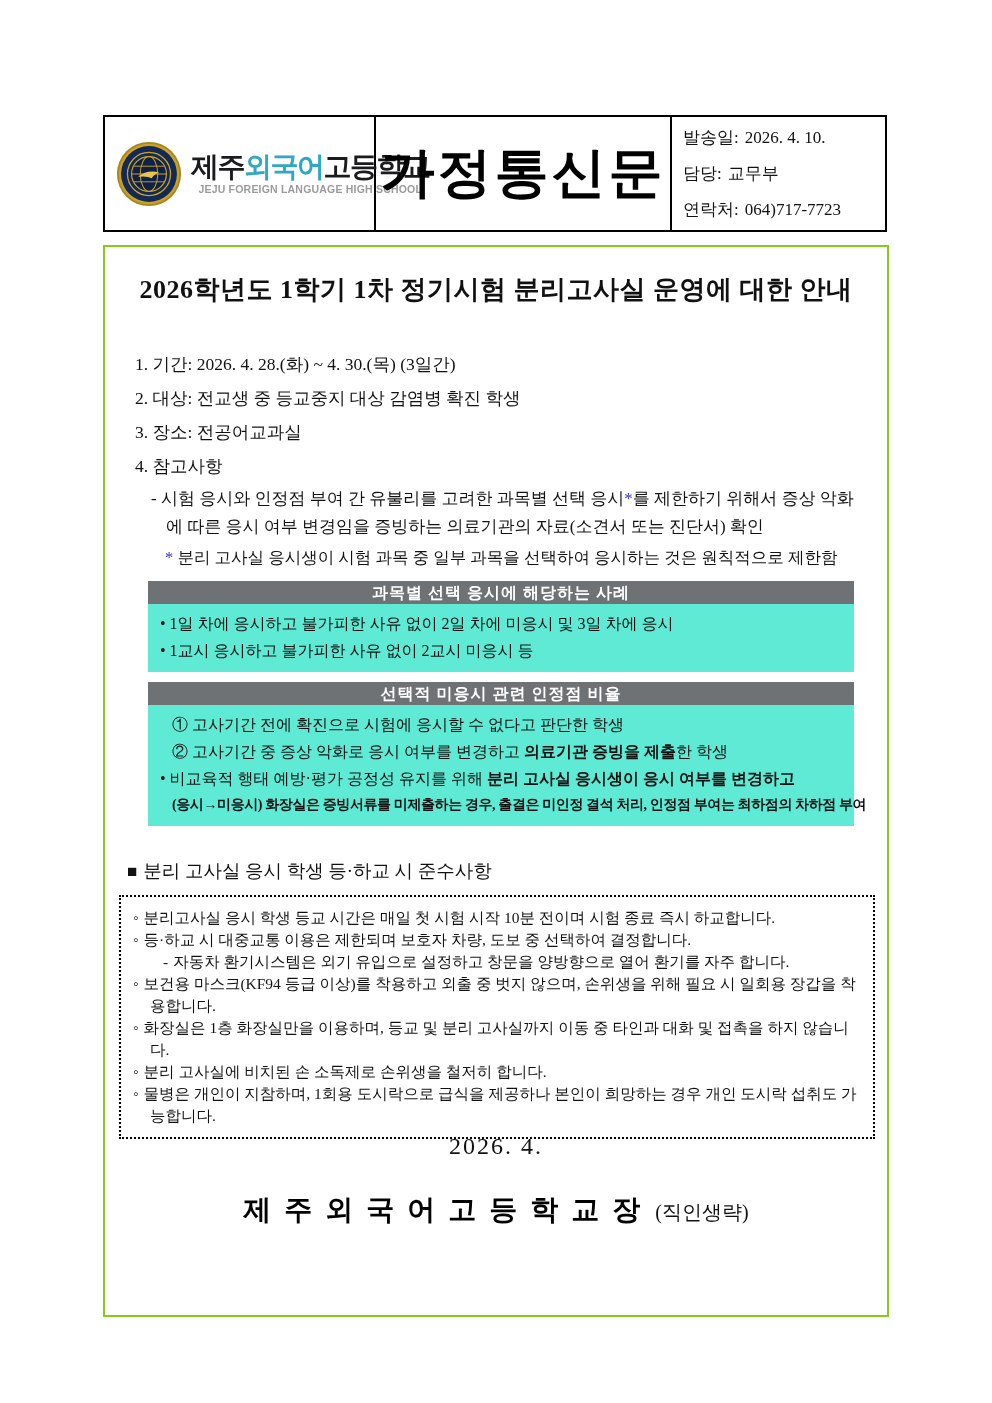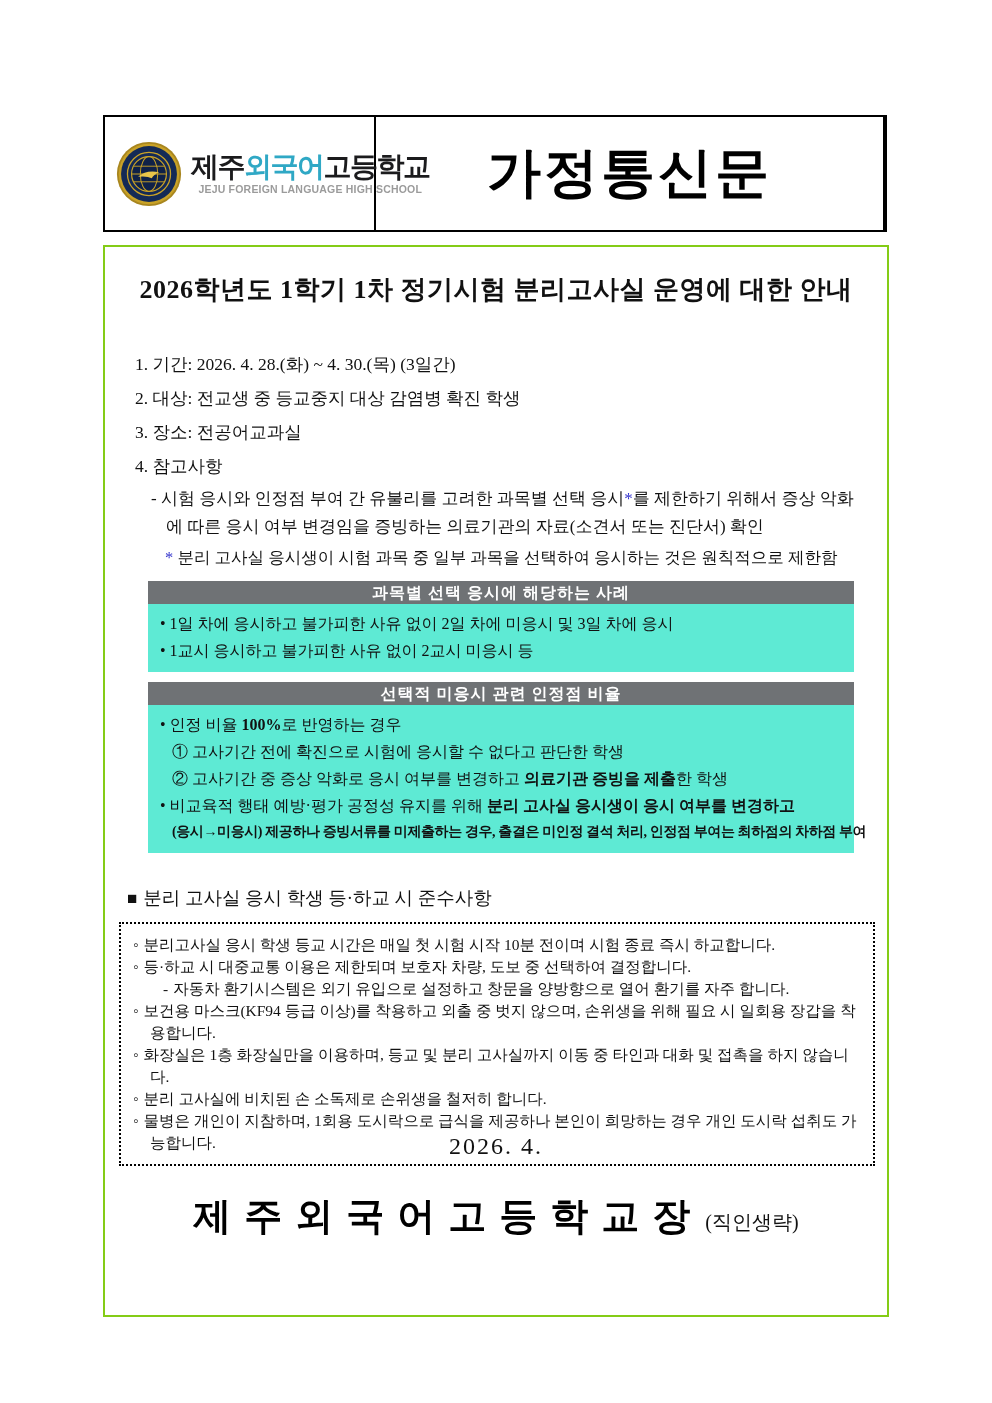--- a/index.html
+++ b/index.html
@@ -100,21 +100,21 @@
   .date-line {
     position:absolute; left:0; right:0; top:886px; text-align:center;
     font-size:24px; letter-spacing:2px;
   }
   .sig-line {
     position:absolute; left:0; right:0; top:944px; text-align:center;
     white-space:nowrap;
   }
   .sig-name {
     font-family:Liberation Serif, serif;
-    font-size:38px; font-weight:800; letter-spacing:13px; color:#000;
+    font-size:28px; font-weight:800; letter-spacing:13px; color:#000;
   }
   .sig-note { font-size:20px; letter-spacing:0; margin-left:2px; }
 </style>
 </head>
 <body>
 
 <div class="sheet">
 
   <div class="header-box">
     <div class="hcell cell-logo">
@@ -131,20 +131,25 @@
         <path d="M24 39 q9 -8 23 -5 q-6 2.5 -8 6.5 q-5 -2.5 -15 -1.5 z" fill="#E8C44A"></path>
       </svg>
       <div class="school-names">
         <div class="school-kr"><span>제주</span><span class="accent">외국어</span><span>고등학교</span></div>
         <div class="school-en">JEJU FOREIGN LANGUAGE HIGH SCHOOL</div>
       </div>
     </div>
     <div class="hcell cell-doctype">
       <div class="doctype">가정통신문</div>
     </div>
+    <div class="hcell cell-info">
+      <div class="info-row"><span class="lbl">발송일:</span><span>2026. 4. 10.</span></div>
+      <div class="info-row"><span class="lbl">담당:</span><span>교무부</span></div>
+      <div class="info-row"><span class="lbl">연락처:</span><span>064)717-7723</span></div>
+    </div>
   </div>
 
   <div class="content-box">
 
     <div class="notice-title">2026학년도 1학기 1차 정기시험 분리고사실 운영에 대한 안내</div>
 
     <div class="num-list">
       <div class="num-item">1. 기간: 2026. 4. 28.(화) ~ 4. 30.(목) (3일간)</div>
       <div class="num-item">2. 대상: 전교생 중 등교중지 대상 감염병 확진 학생</div>
       <div class="num-item">3. 장소: 전공어교과실</div>
@@ -159,25 +164,24 @@
       <div class="graybox-hd">과목별 선택 응시에 해당하는 사례</div>
       <div class="graybox-bd">
         <div class="gline"><span>•</span> <span>1일 차에 응시하고 불가피한 사유 없이 2일 차에 미응시 및 3일 차에 응시</span></div>
         <div class="gline"><span>•</span> <span>1교시 응시하고 불가피한 사유 없이 2교시 미응시 등</span></div>
       </div>
     </div>
 
     <div class="graybox">
       <div class="graybox-hd">선택적 미응시 관련 인정점 비율</div>
       <div class="graybox-bd">
-        <div class="gline"><span>•</span> <span>인정 비율 </span><span class="b">100%</span><span>로 반영하는 경우</span></div>
         <div class="gline sub"><span>①</span> <span>고사기간 전에 확진으로 시험에 응시할 수 없다고 판단한 학생</span></div>
         <div class="gline sub"><span>②</span> <span>고사기간 중 증상 악화로 응시 여부를 변경하고 </span><span class="b">의료기관 증빙을 제출</span><span>한 학생</span></div>
         <div class="gline"><span>•</span> <span>비교육적 행태 예방·평가 공정성 유지를 위해 </span><span class="b">분리 고사실 응시생이 응시 여부를 변경하고</span></div>
-        <div class="gline-long">(응시→미응시) 제공하나 증빙서류를 미제출하는 경우, 출결은 미인정 결석 처리, 인정점 부여는 최하점의 차하점 부여</div>
+        <div class="gline-long">(응시→미응시) 화장실은 증빙서류를 미제출하는 경우, 출결은 미인정 결석 처리, 인정점 부여는 최하점의 차하점 부여</div>
       </div>
     </div>
 
     <div class="comp-heading"><span class="sq">■</span><span>분리 고사실 응시 학생 등·하교 시 준수사항</span></div>
 
     <div class="rules-box">
       <div class="rule"><span class="mk">◦</span><span>분리고사실 응시 학생 등교 시간은 매일 첫 시험 시작 10분 전이며 시험 종료 즉시 하교합니다.</span></div>
       <div class="rule"><span class="mk">◦</span><span>등·하교 시 대중교통 이용은 제한되며 보호자 차량, 도보 중 선택하여 결정합니다.</span></div>
       <div class="rule sub"><span class="mk">-</span><span>자동차 환기시스템은 외기 유입으로 설정하고 창문을 양방향으로 열어 환기를 자주 합니다.</span></div>
       <div class="rule"><span class="mk">◦</span><span>보건용 마스크(KF94 등급 이상)를 착용하고 외출 중 벗지 않으며, 손위생을 위해 필요 시 일회용 장갑을 착용합니다.</span></div>

